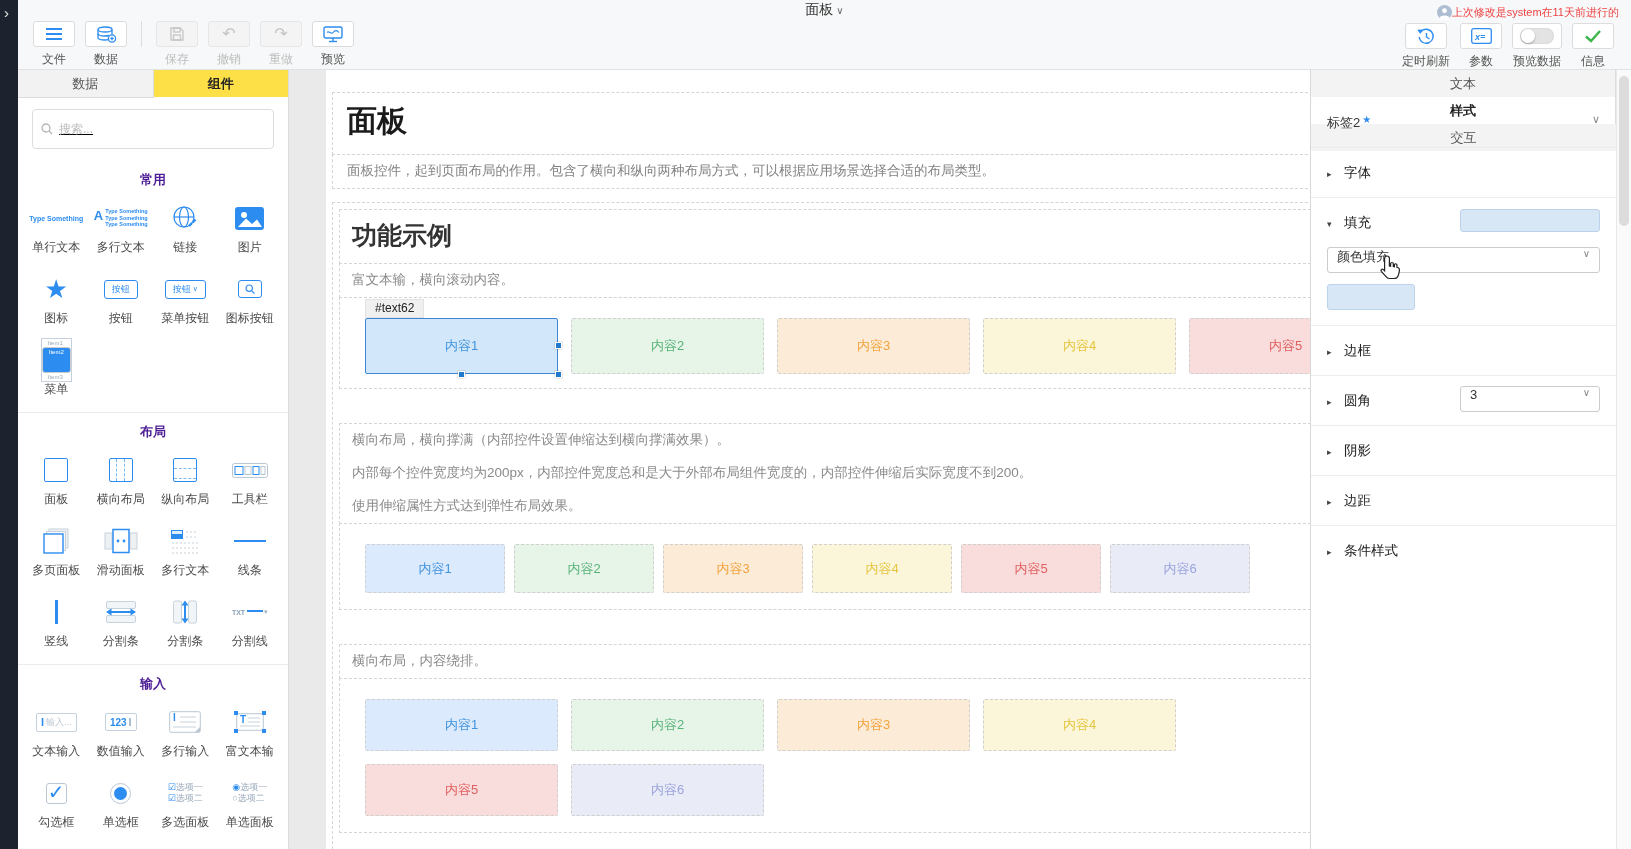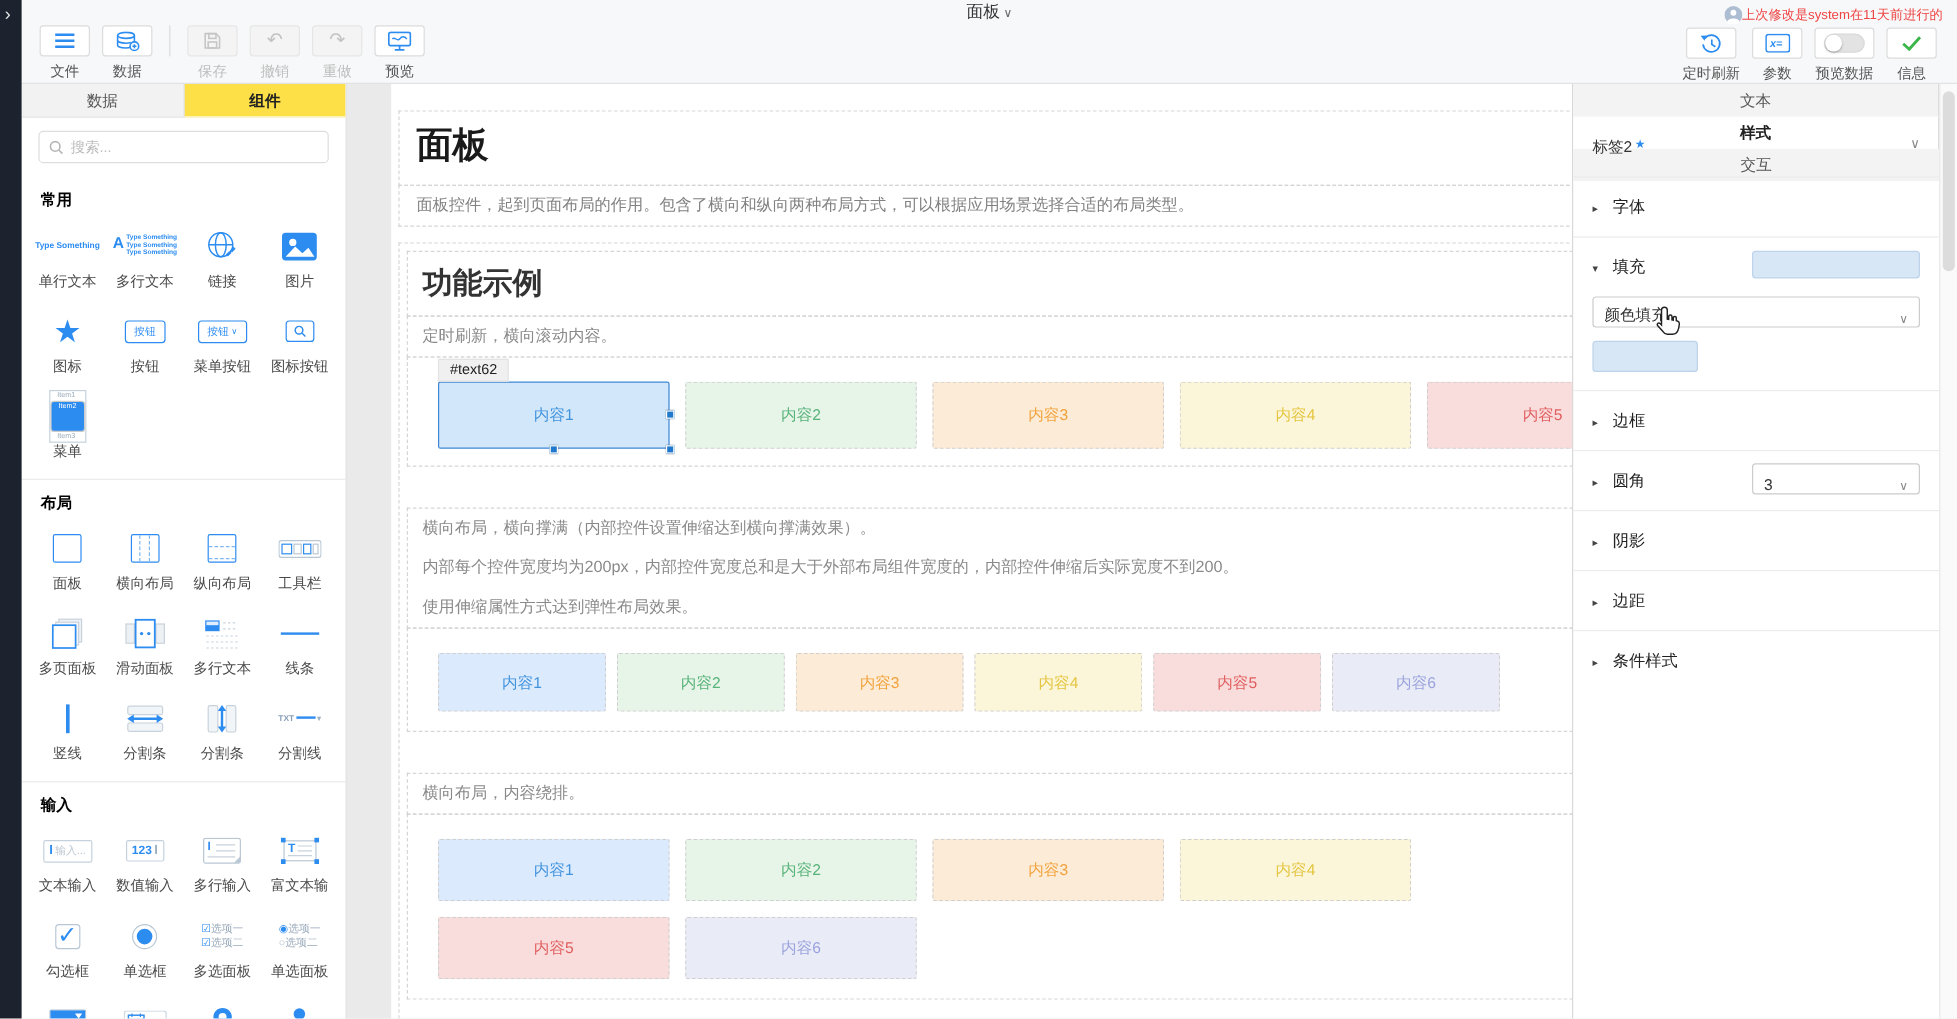--- a/index.html
+++ b/index.html
@@ -27,24 +27,24 @@
 .tb-right-btns { display:flex; margin-top:1px; justify-content:flex-end; }
 .tgl { width:34px; height:16px; border-radius:9px; background:#e3e3e3; display:inline-block; position:relative; box-shadow:inset 0 0 2px rgba(0,0,0,.12); }
 .tgl .knob { position:absolute; left:1px; top:1px; width:14px; height:14px; border-radius:50%; background:#fff; box-shadow:0 1px 2px rgba(0,0,0,.3); }
 
 
 .sidebar { position:absolute; left:18px; top:70px; width:271px; bottom:0; background:#fff; border-right:1px solid #dcdcdc; overflow:hidden; }
 .side-tabs { display:flex; height:28px; border-bottom:1px solid #ddd; }
 .stab { flex:1; text-align:center; line-height:27px; font-size:13px; color:#555; background:#f2f2f2; border-right:1px solid #ddd; cursor:pointer; }
 .stab:last-child { border-right:none; }
 .stab.active { background:#fde047; font-weight:bold; color:#222; border-bottom:1px solid #fff; margin-bottom:-1px; }
-.search { margin:11px 14px 12px; height:27px; border:1px solid #ddd; border-radius:4px; display:flex; align-items:center; padding:0 8px; background:#fff; }
+.search { margin:11px 14px 12px; height:40px; border:1px solid #ddd; border-radius:4px; display:flex; align-items:center; padding:0 8px; background:#fff;text-decoration:underline; }
 .search input { border:none; outline:none; flex:1; font-size:12px; color:#333; background:transparent; margin-left:6px; }
 .search input::placeholder { color:#bbb; }
-.shead { font-size:13px; font-weight:bold; color:#000000; padding:10px 16px 12px; }
+.shead { font-size:13px; font-weight:bold; color:#4c1d95; padding:10px 16px 12px;text-align:center; }
 .sdiv { border-top:1px solid #ebebeb; margin-top:10px; }
 .sgrid { display:grid; grid-template-columns:repeat(4,1fr); row-gap:18px; padding:2px 6px 4px; }
 .sitem { display:flex; flex-direction:column; align-items:center; cursor:pointer; }
 .sicon { height:30px; display:flex; align-items:center; justify-content:center; }
 .slabel { font-size:12px; color:#4a4a4a; margin-top:6px; white-space:nowrap; overflow:hidden; max-width:62px; }
 .mini-btn { border:1px solid #2d8cf0; color:#2d8cf0; font-size:9px; padding:2px 7px; border-radius:3px; white-space:nowrap; display:inline-flex; align-items:center; gap:2px; background:#fff; }
 .menu-ic { display:inline-block; border:1px solid #c5d2dd; background:#fff; }
 .menu-ic i { display:block; font-style:normal; font-size:6px; color:#9ab; padding:0 6px; line-height:8px; }
 .menu-ic i.sel { background:#2d8cf0; color:#fff; }
 .sq { display:inline-flex; width:24px; height:24px; border:1.5px solid #2d8cf0; border-radius:2px; justify-content:space-evenly; }
@@ -96,21 +96,21 @@
 .itab.active { background:#fff; font-weight:bold; color:#222; border-bottom:1px solid #fff; margin-bottom:-1px; }
 .insp-el { padding:16px 16px 15px; font-size:13px; color:#333; border-bottom:1px solid #ececec; position:relative; }
 .insp-el .star { color:#2d8cf0; font-size:10px; vertical-align:4px; margin-left:2px; }
 .insp-el .chv { position:absolute; right:16px; top:15px; color:#888; font-size:11px; }
 .isec { border-top:1px solid #ececec; padding:16px 16px 15px; position:relative; font-size:13.5px; color:#222; }
 .isec:first-child { border-top:none; }
 .isec .arr { font-size:9px; color:#444; margin-right:9px; display:inline-block; width:8px; }
 .swatch { background:#d7e7f6; border:1px solid #bdd3ea; border-radius:3px; }
 .hd-swatch { position:absolute; right:16px; top:11px; width:140px; height:23px; }
 .fillbody { margin-top:15px; }
-.sel { height:26px; border:1px solid #ccc; border-radius:3px; background:#fff; display:flex; align-items:flex-end; justify-content:space-between; padding:0 9px; font-size:13px; color:#333; cursor:pointer; }
+.sel { height:26px; border:1px solid #ccc; border-radius:3px; background:#fff; display:flex; align-items:flex-start; justify-content:space-between; padding:0 9px; font-size:13px; color:#333; cursor:pointer; }
 .sel .chv { color:#888; font-size:10px; }
 .sw2 { width:88px; height:26px; margin-top:11px; }
 .val-sel { position:absolute; right:16px; top:10px; width:140px; }
 
 
 .vscroll { position:absolute; right:0; top:70px; width:15px; bottom:0; background:#fafafa; border-left:1px solid #e8e8e8; }
 .vscroll .thumb { position:absolute; left:2px; right:2px; top:6px; height:150px; background:#dcdcdc; border-radius:6px; }
 
 .cursor { position:absolute; left:1378px; top:254px; z-index:99; pointer-events:none; }
 </style>
@@ -604,21 +604,21 @@
   <div class="canvas">
     <div class="page">
       <div class="blk">
         <h1>面板</h1>
       </div>
       <div class="blk desc">面板控件，起到页面布局的作用。包含了横向和纵向两种布局方式，可以根据应用场景选择合适的布局类型。</div>
       <div class="outer">
         <div class="iblk">
           <h2>功能示例</h2>
         </div>
-        <div class="iblk cap">定时刷新，横向滚动内容。</div>
+        <div class="iblk cap">富文本输，横向滚动内容。</div>
         <div class="iblk rowblk r1" id="row1">
             <div class="boxes">
               <div class="selwrap">
                 <span class="tag">#text62</span>
       <div class="cbox" style="background:#d2e7f9;color:#4193de">内容1</div>
       <span class="hdl h-r"></span>
       <span class="hdl h-b"></span>
       <span class="hdl h-br"></span>
               </div>
               <div class="cbox" style="background: rgb(231, 244, 232); color: rgb(87, 179, 121);">内容2</div>

